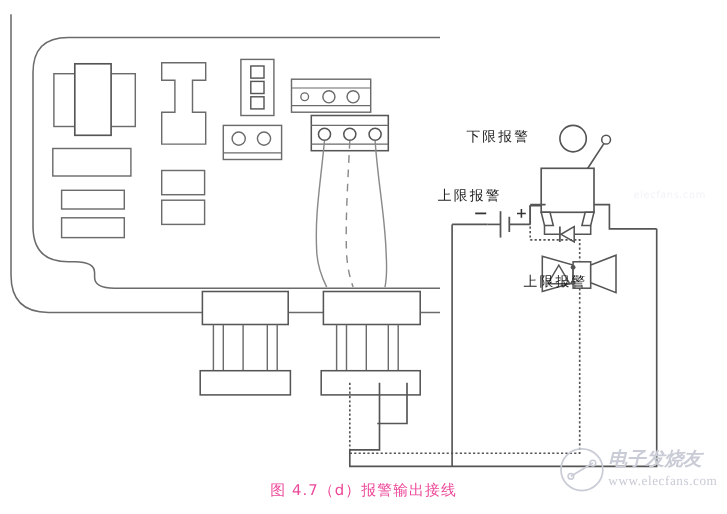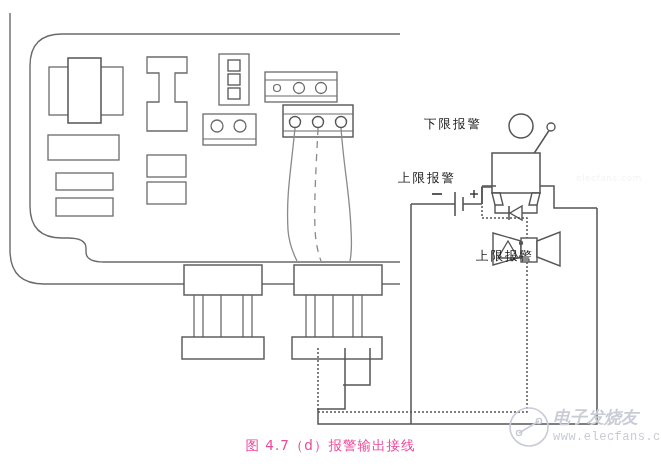--- a/index.html
+++ b/index.html
@@ -60,21 +60,21 @@
     position: absolute;
     left: 508px;
     top: 402px;
     width: 150px;
     height: 62px;
     pointer-events: none;
   }
   .wm-text {
     position: absolute;
     color: #c9ccd6;
-    font-family: Liberation Mono, monospace;
+    font-family: Liberation Serif, serif;
   }
   #watermark-cn {
     left: 45px;
     top: 4px;
     font-size: 17px;
     font-style: italic;
     font-weight: bold;
     letter-spacing: 0px;
   }
   #watermark-url {

